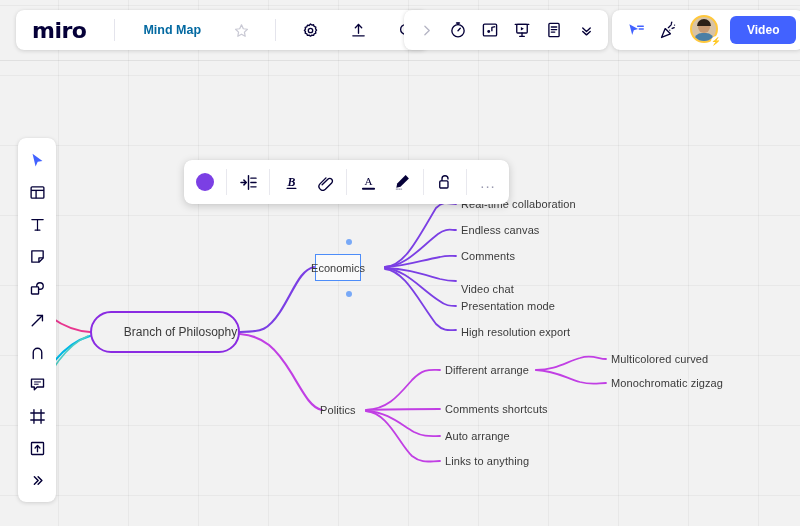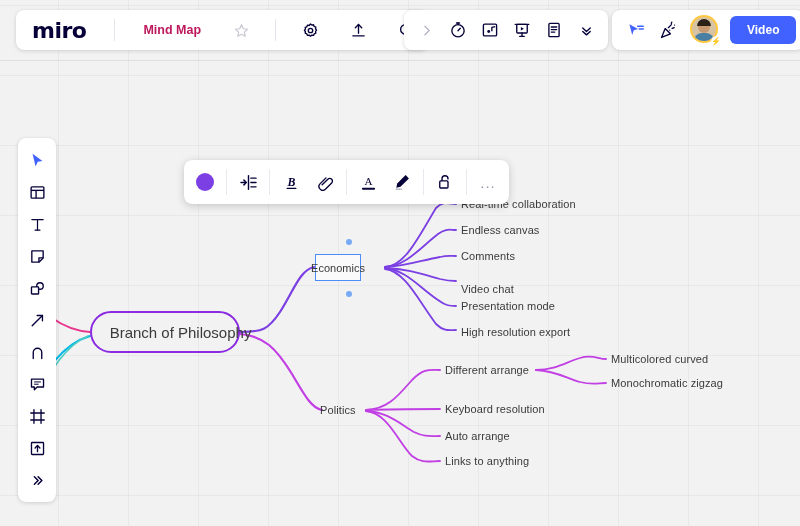--- a/index.html
+++ b/index.html
@@ -46,21 +46,21 @@
   .root-node {
     position: absolute;
     left: 90px; top: 311px;
     width: 150px; height: 42px;
     border: 2px solid #8a2be2;
     border-radius: 21px;
     background: transparent;
     display: flex; align-items: center; justify-content: center;
   }
   .root-node span {
-    font-size: 15px; color: #3a3a3a; white-space: nowrap; margin-left: 31px;
+    font-size: 12px; color: #3a3a3a; white-space: nowrap; margin-left: 31px;
   }
   .sel-node {
     position: absolute;
     left: 315px; top: 254px;
     width: 46px; height: 27px;
     border: 1.5px solid #4d8df9;
     background: #fafafa;
     display: flex; align-items: center; justify-content: center;
   }
   .sel-node span { font-size: 11px; color: #3a3a3a; }
@@ -79,21 +79,21 @@
   }
   #topbar-left { left: 16px; top: 10px; height: 40px; padding: 0 6px; gap: 16px; }
   .logo {
     font-family: "DejaVu Sans", sans-serif;
     font-size: 22px; font-weight: 700;
     color: #050038; letter-spacing: -0.5px;
     padding: 0 10px 0 10px;
   }
   .vsep { width: 1px; height: 22px; background: #e4e4ec; margin: 0 2px; }
   .doc-title {
-    font-size: 12.5px; color: #be185d; font-weight: 600;
+    font-size: 12.5px; color: #0369a1; font-weight: 600;
     padding: 0 8px 0 10px; white-space: nowrap;
   }
   .ibtn {
     width: 32px; height: 32px;
     display: flex; align-items: center; justify-content: center;
     border-radius: 6px; cursor: pointer;
   }
 
   #topbar-center { left: 404px; top: 10px; height: 40px; padding: 0 6px; }
   #topbar-right { left: 612px; top: 10px; height: 40px; padding: 0 8px; }
@@ -211,21 +211,21 @@
     <div class="node-label" style="left:320px; top:404px;">Politics</div>
 
     <div class="node-label" style="left:461px; top:198px;">Real-time collaboration</div>
     <div class="node-label" style="left:461px; top:224px;">Endless canvas</div>
     <div class="node-label" style="left:461px; top:250px;">Comments</div>
     <div class="node-label" style="left:461px; top:275px;margin-top:8px;">Video chat</div>
     <div class="node-label" style="left:461px; top:300px;">Presentation mode</div>
     <div class="node-label" style="left:461px; top:326px;">High resolution export</div>
 
     <div class="node-label" style="left:445px; top:364px;">Different arrange</div>
-    <div class="node-label" style="left:445px; top:403px;">Keyboard resolution</div>
+    <div class="node-label" style="left:445px; top:403px;">Comments shortcuts</div>
     <div class="node-label" style="left:445px; top:430px;">Auto arrange</div>
     <div class="node-label" style="left:445px; top:455px;">Links to anything</div>
 
     <div class="node-label" style="left:611px; top:353px;">Multicolored curved</div>
     <div class="node-label" style="left:611px; top:377px;">Monochromatic zigzag</div>
   </div>
 
   <div class="bar" id="topbar-left">
     <div class="logo">miro</div>
     <div class="vsep"></div>

